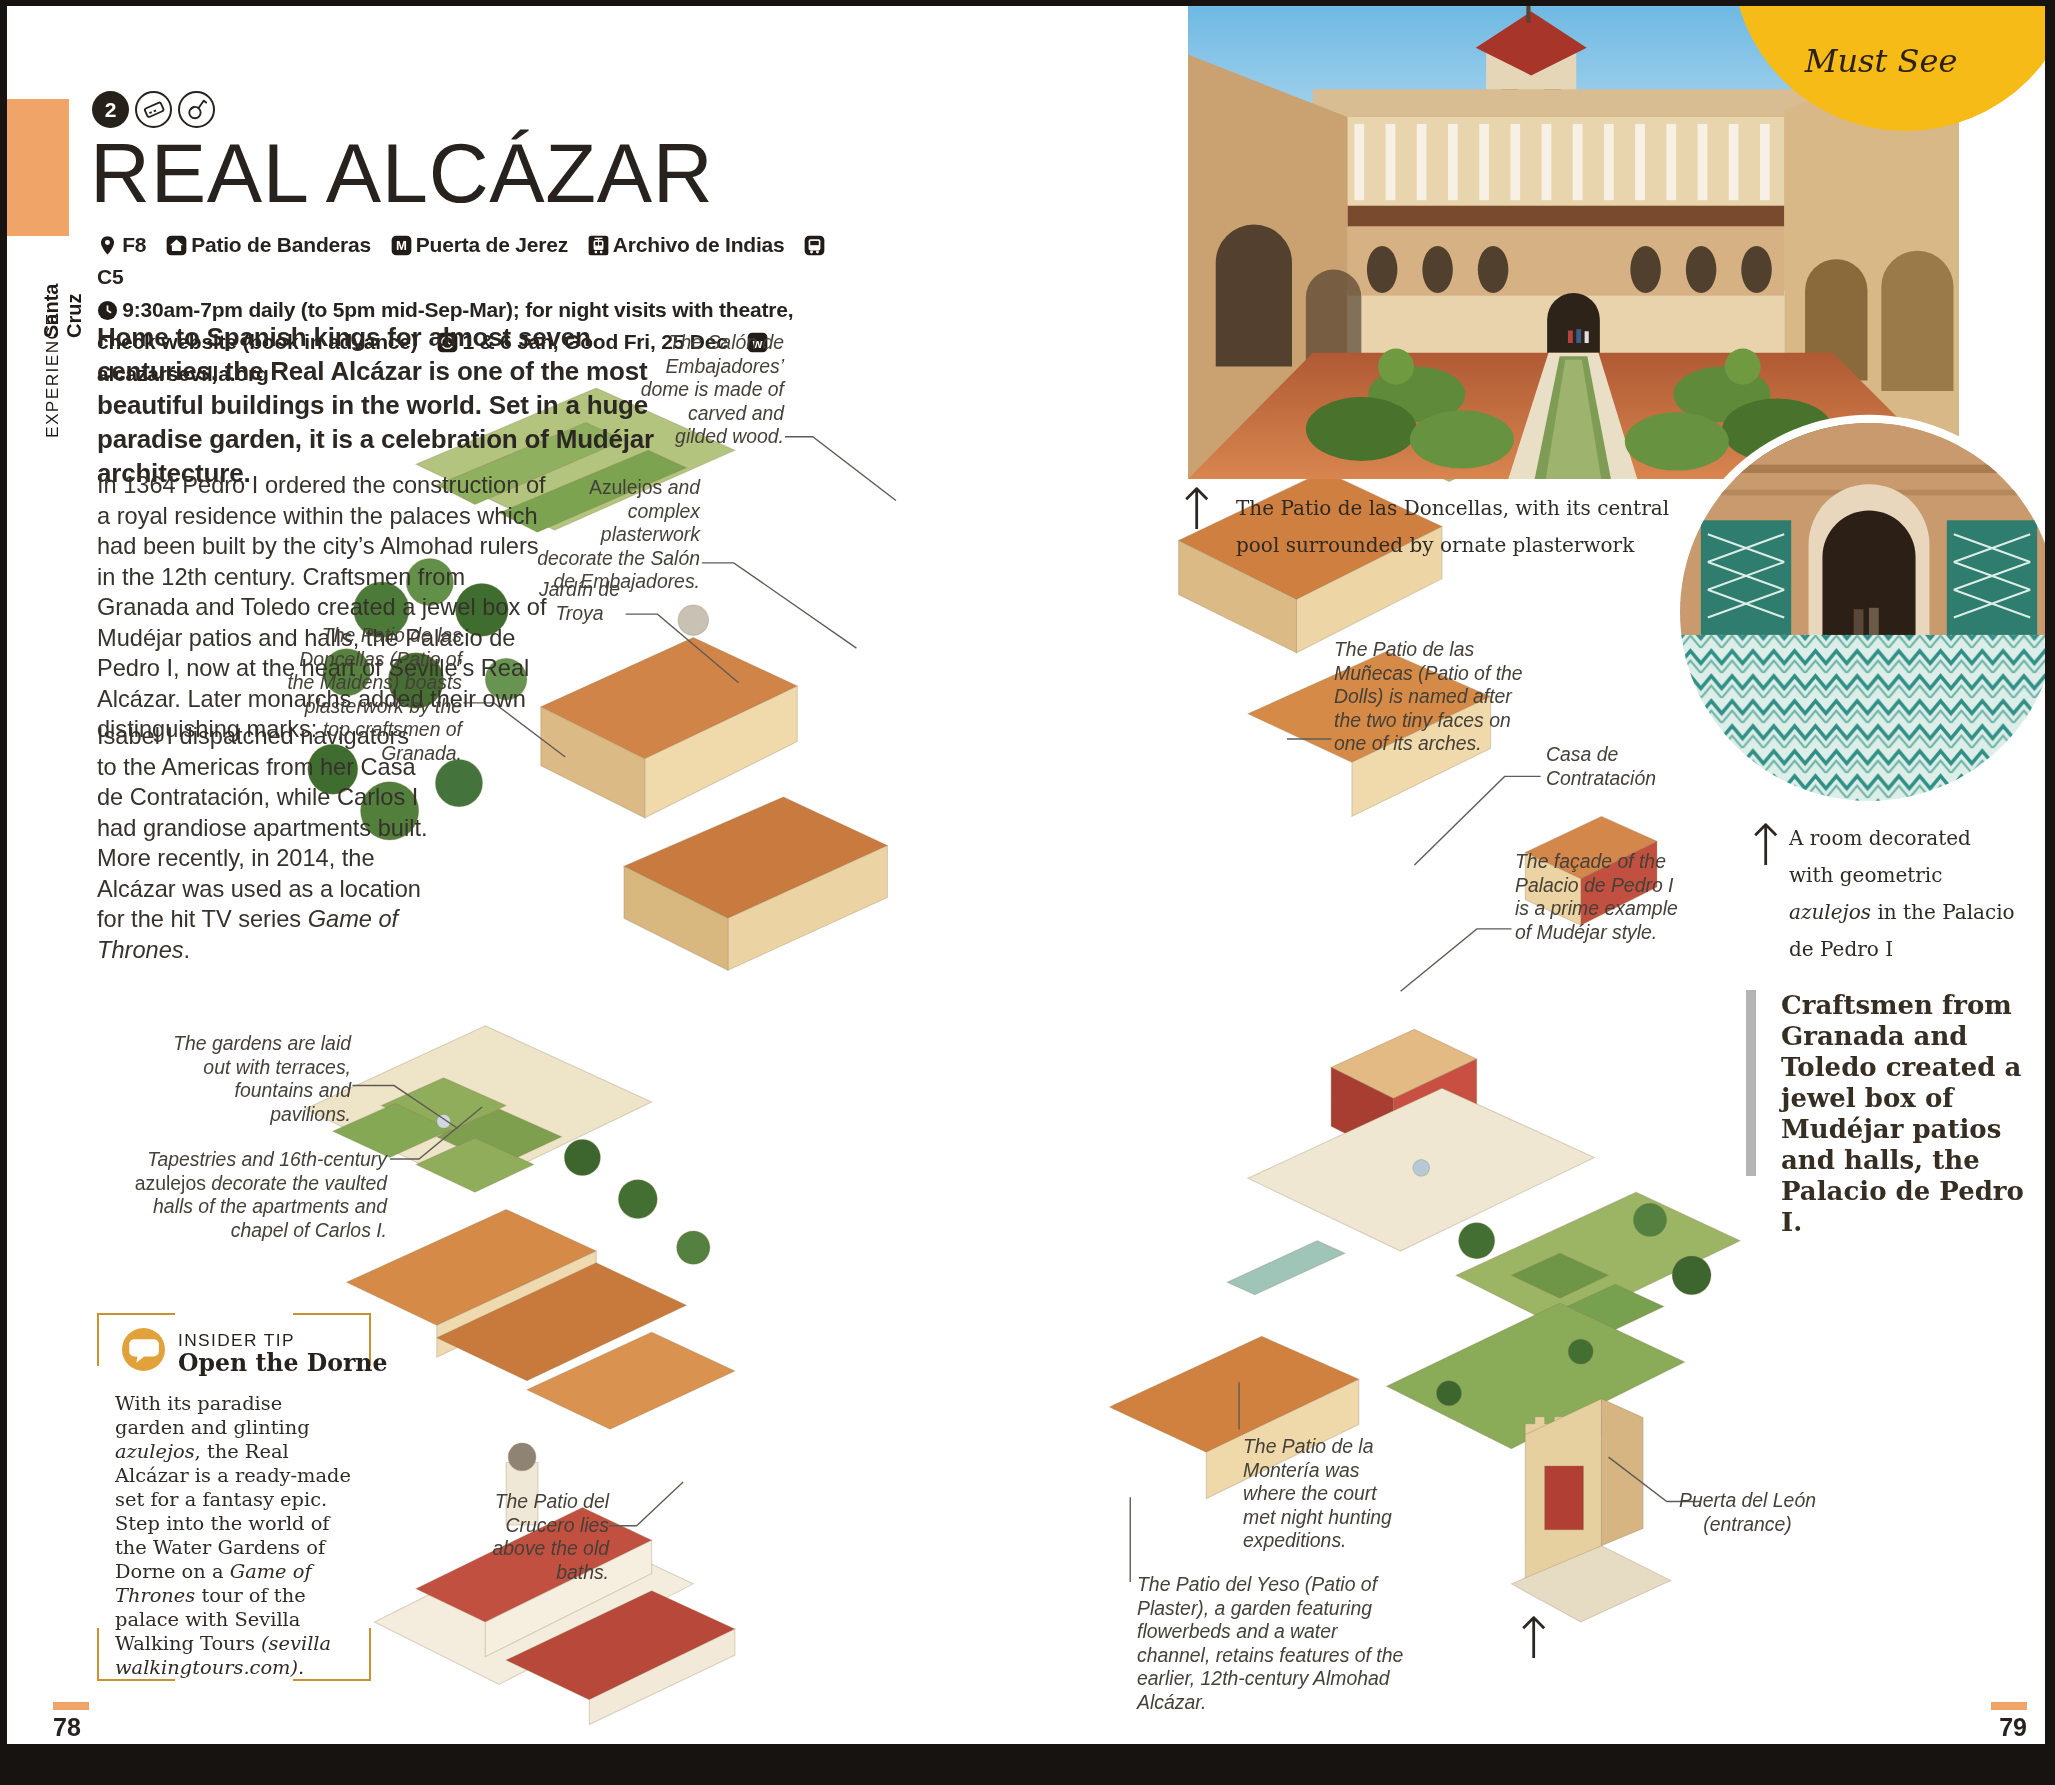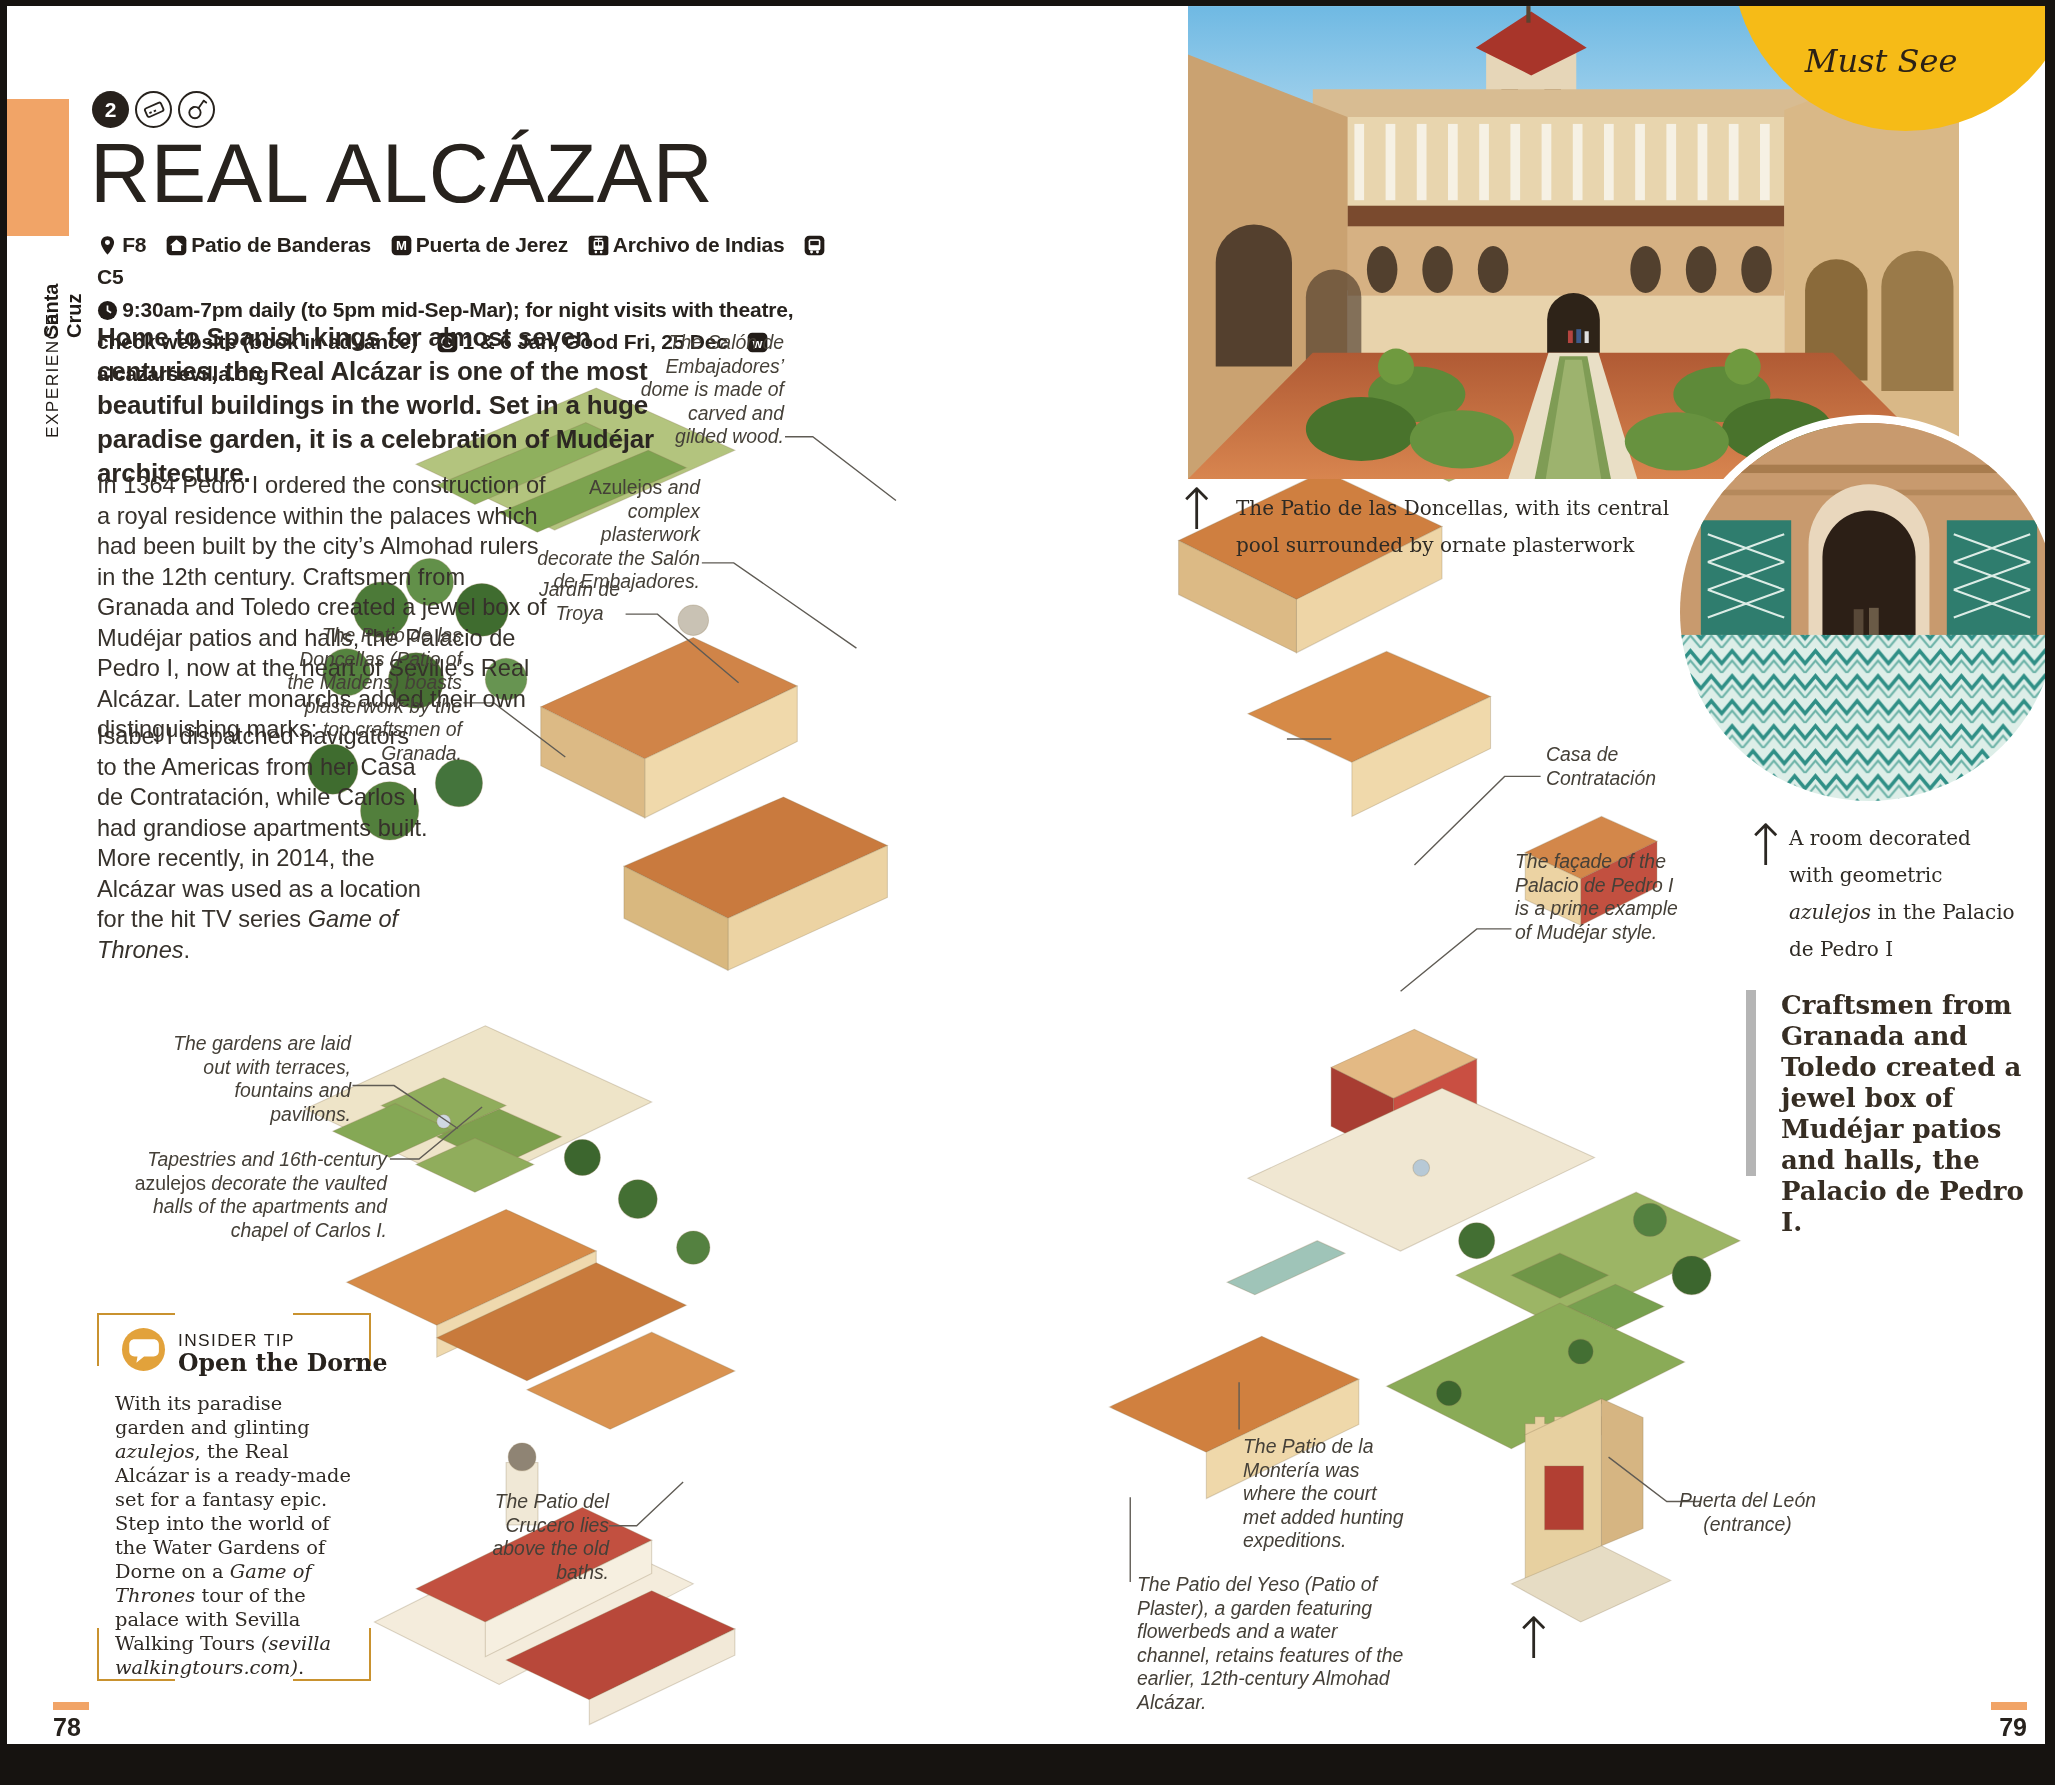--- a/index.html
+++ b/index.html
@@ -365,23 +365,24 @@
       <rect x="0" y="305" width="544" height="239" fill="url(#zz)"></rect>
     </svg>
   </div>
 
   <span class="abs arrow" style="left:1742px;top:817px;z-index:5;">↑</span>
   <div class="abs slab" style="left:1789px;top:820px;width:229px;z-index:5;"><span>A room decorated with geometric </span><i>azulejos</i><span> in the Palacio de Pedro I</span></div>
 
   <div class="abs" style="left:1746px;top:990px;width:10.4px;height:186px;background:#b5b5b5;z-index:5;"></div>
   <div class="abs pull" style="left:1781px;top:990px;width:243px;z-index:5;">Craftsmen from Granada and Toledo created a jewel box of Mudéjar patios and halls, the Palacio de Pedro I.</div>
 
+  <div class="abs cap" style="left:1334px;top:638px;width:205px;z-index:5;">The Patio de las Muñecas (Patio of the Dolls) is named after the two tiny faces on one of its arches.</div>
   <div class="abs cap" style="left:1546px;top:743px;width:153px;z-index:5;">Casa de Contratación</div>
   <div class="abs cap" style="left:1515px;top:850px;width:170px;z-index:5;">The façade of the Palacio de Pedro I is a prime example of Mudéjar style.</div>
-  <div class="abs cap" style="left:1243px;top:1435px;width:170px;z-index:5;">The Patio de la Montería was where the court met added hunting expeditions.</div>
+  <div class="abs cap" style="left:1243px;top:1435px;width:170px;z-index:5;">The Patio de la Montería was where the court met night hunting expeditions.</div>
   <div class="abs cap" style="left:1137px;top:1573px;width:274px;z-index:5;"><span>The Patio del Yeso (Patio of Plaster), a garden featuring flowerbeds and a water channel, retains features of the earlier, 12th-century Almohad Alcázar.</span></div>
   <div class="abs cap c" style="left:1678px;top:1489px;width:139px;z-index:5;">
     <div>Puerta del León</div>
     <div>(entrance)</div>
   </div>
 
   <span class="abs arrow" style="left:1510px;top:1610px;z-index:5;">↑</span>
 
   <div class="abs dash" style="left:53px;top:1702px;z-index:5;"></div>
   <div class="abs pnum" style="left:53px;top:1713px;z-index:5;">78</div>

